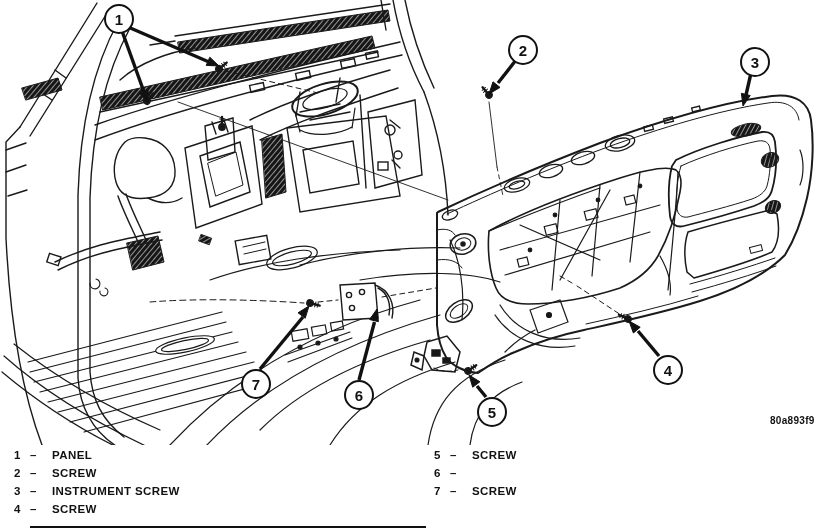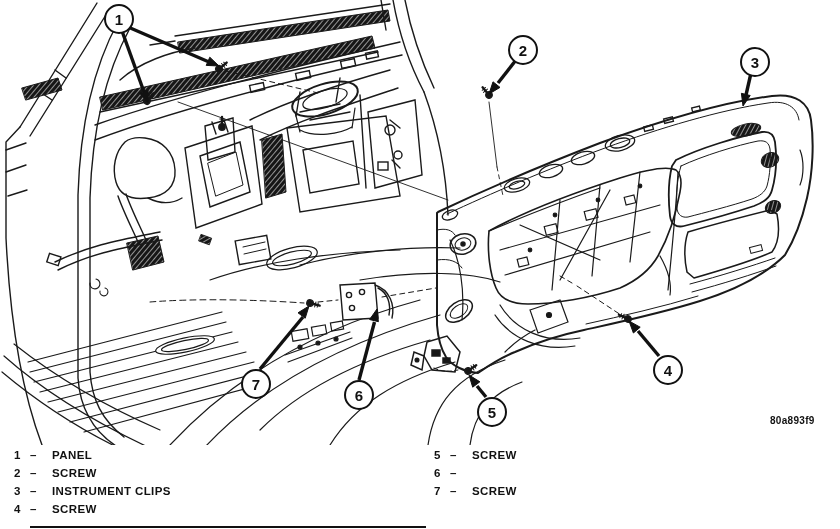--- a/index.html
+++ b/index.html
@@ -335,21 +335,21 @@
       <span class="legend-label">PANEL</span>
     </div>
     <div class="legend-row">
       <span class="legend-num">2</span>
       <span class="legend-dash">–</span>
       <span class="legend-label">SCREW</span>
     </div>
     <div class="legend-row">
       <span class="legend-num">3</span>
       <span class="legend-dash">–</span>
-      <span class="legend-label">INSTRUMENT CLIPS</span>
+      <span class="legend-label">INSTRUMENT SCREW</span>
     </div>
     <div class="legend-row">
       <span class="legend-num">4</span>
       <span class="legend-dash">–</span>
       <span class="legend-label">SCREW</span>
     </div>
   </div>
 
   <div id="legend-right">
     <div class="legend-row">

